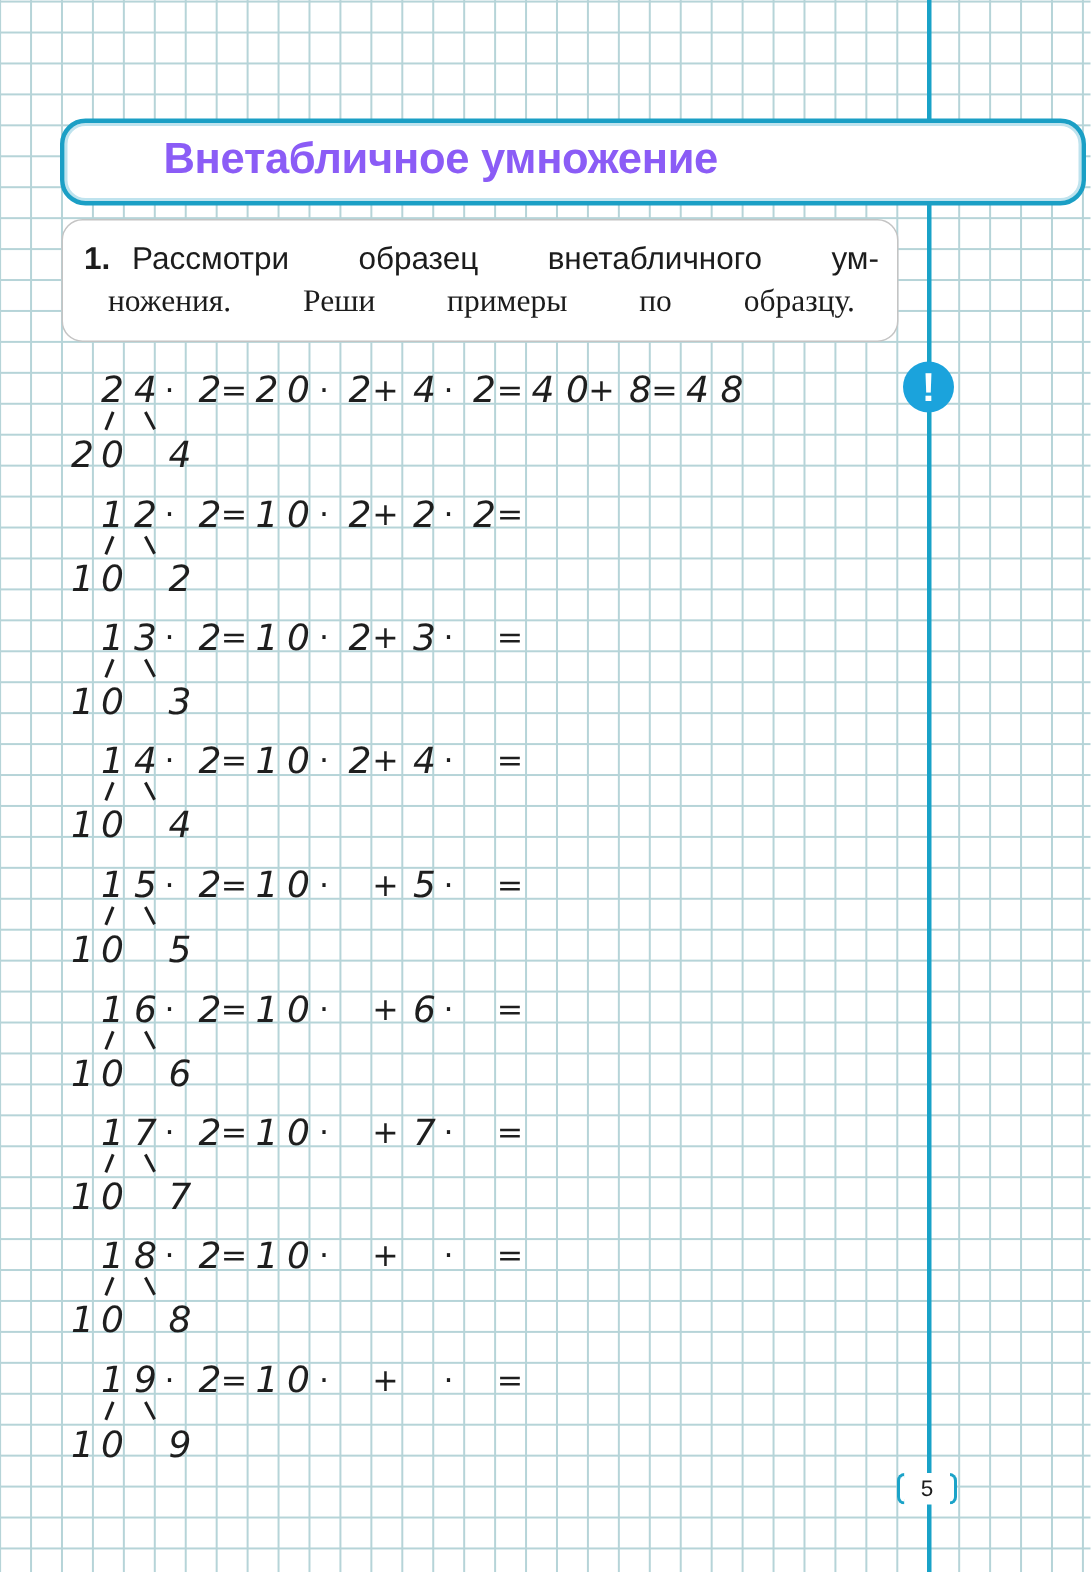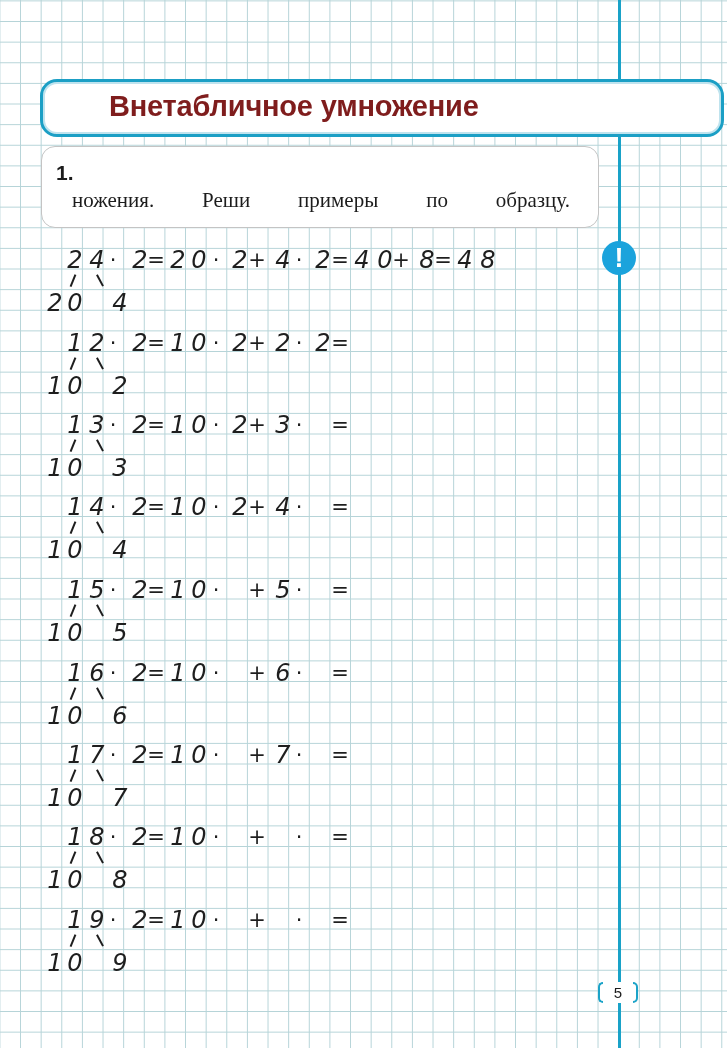--- a/index.html
+++ b/index.html
@@ -18,21 +18,21 @@
     background: #19a2c8;
   }
   .title-box {
     position: absolute; left: 40px; top: 79px; width: 678px; height: 52px;
     border: 3px solid #1b9fc5; border-radius: 17px; background: #ffffff;
     box-shadow: inset 0 0 0 2px #bfe3ee;
   }
   .title-text {
     position: absolute; left: 66px; top: 8px;
     font-family: "Liberation Sans", sans-serif; font-weight: bold; font-size: 29px;
-    color: #7f1d1d; letter-spacing: -0.2px;
+    color: #8b5cf6; letter-spacing: -0.2px;
   }
   .task-box {
     position: absolute; left: 41px; top: 146px; width: 556px; height: 80px;
     border: 1.5px solid #c4c4c4; border-radius: 14px; background: #ffffff;
   }
   .task-num {
     position: absolute; left: 14px; top: 14px; font-weight: bold; font-size: 21px; color: #1c1c1c;
   }
   .task-line {
     position: absolute; font-size: 21px; color: #1c1c1c; white-space: nowrap;
@@ -73,20 +73,21 @@
 <body>
 
 <div class="margin-line"></div>
 
 <div class="title-box">
   <div class="title-text">Внетабличное умножение</div>
 </div>
 
 <div class="task-box">
   <span class="task-num">1.</span>
+  <div class="task-line task-line1">Рассмотри образец внетабличного ум-</div>
   <div class="task-line task-line2">ножения. Реши примеры по образцу.</div>
 </div>
 
 <div class="alert-icon">!</div>
 
 <div class="rows" id="rows">
     <div class="row" style="top: 245px;">
       <span class="tok top" style="left: 75px;">2</span>
       <span class="tok top" style="left: 97px;">4</span>
       <span class="tok top op" style="left: 113px;">·</span>

